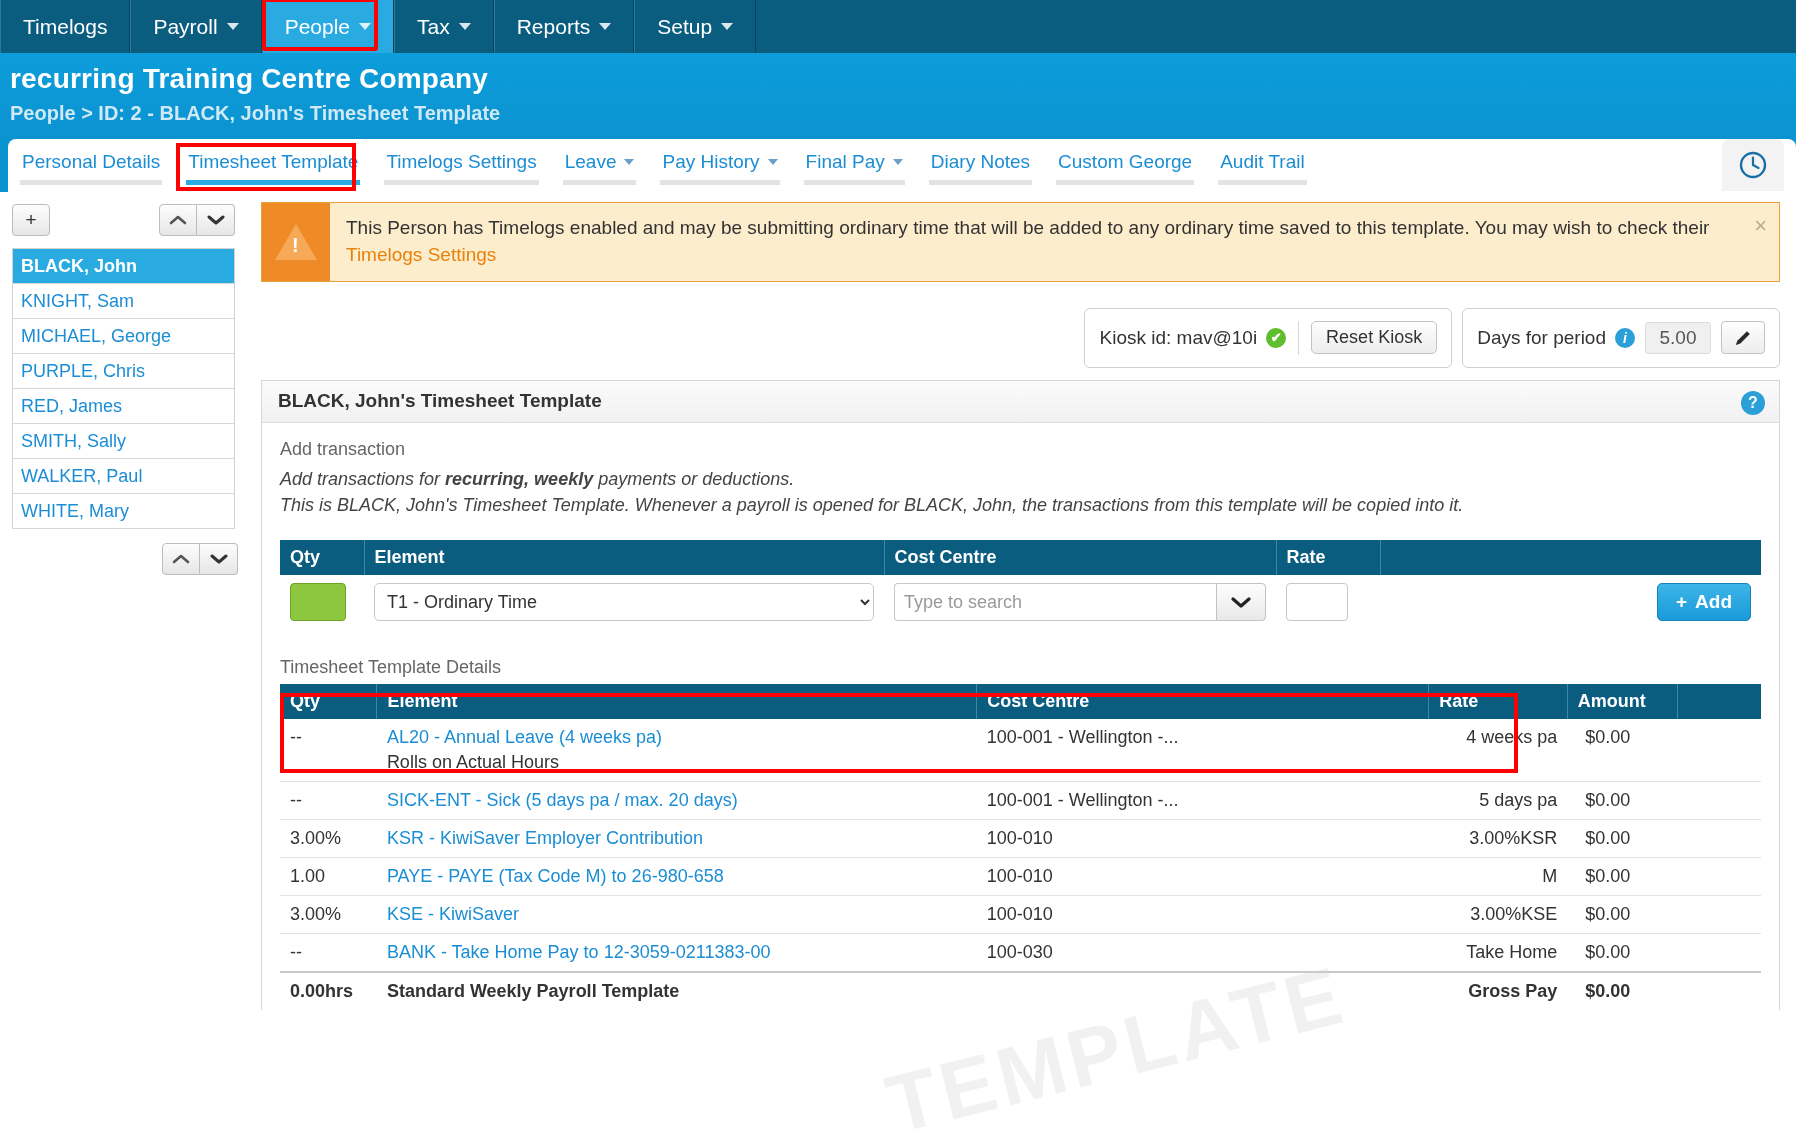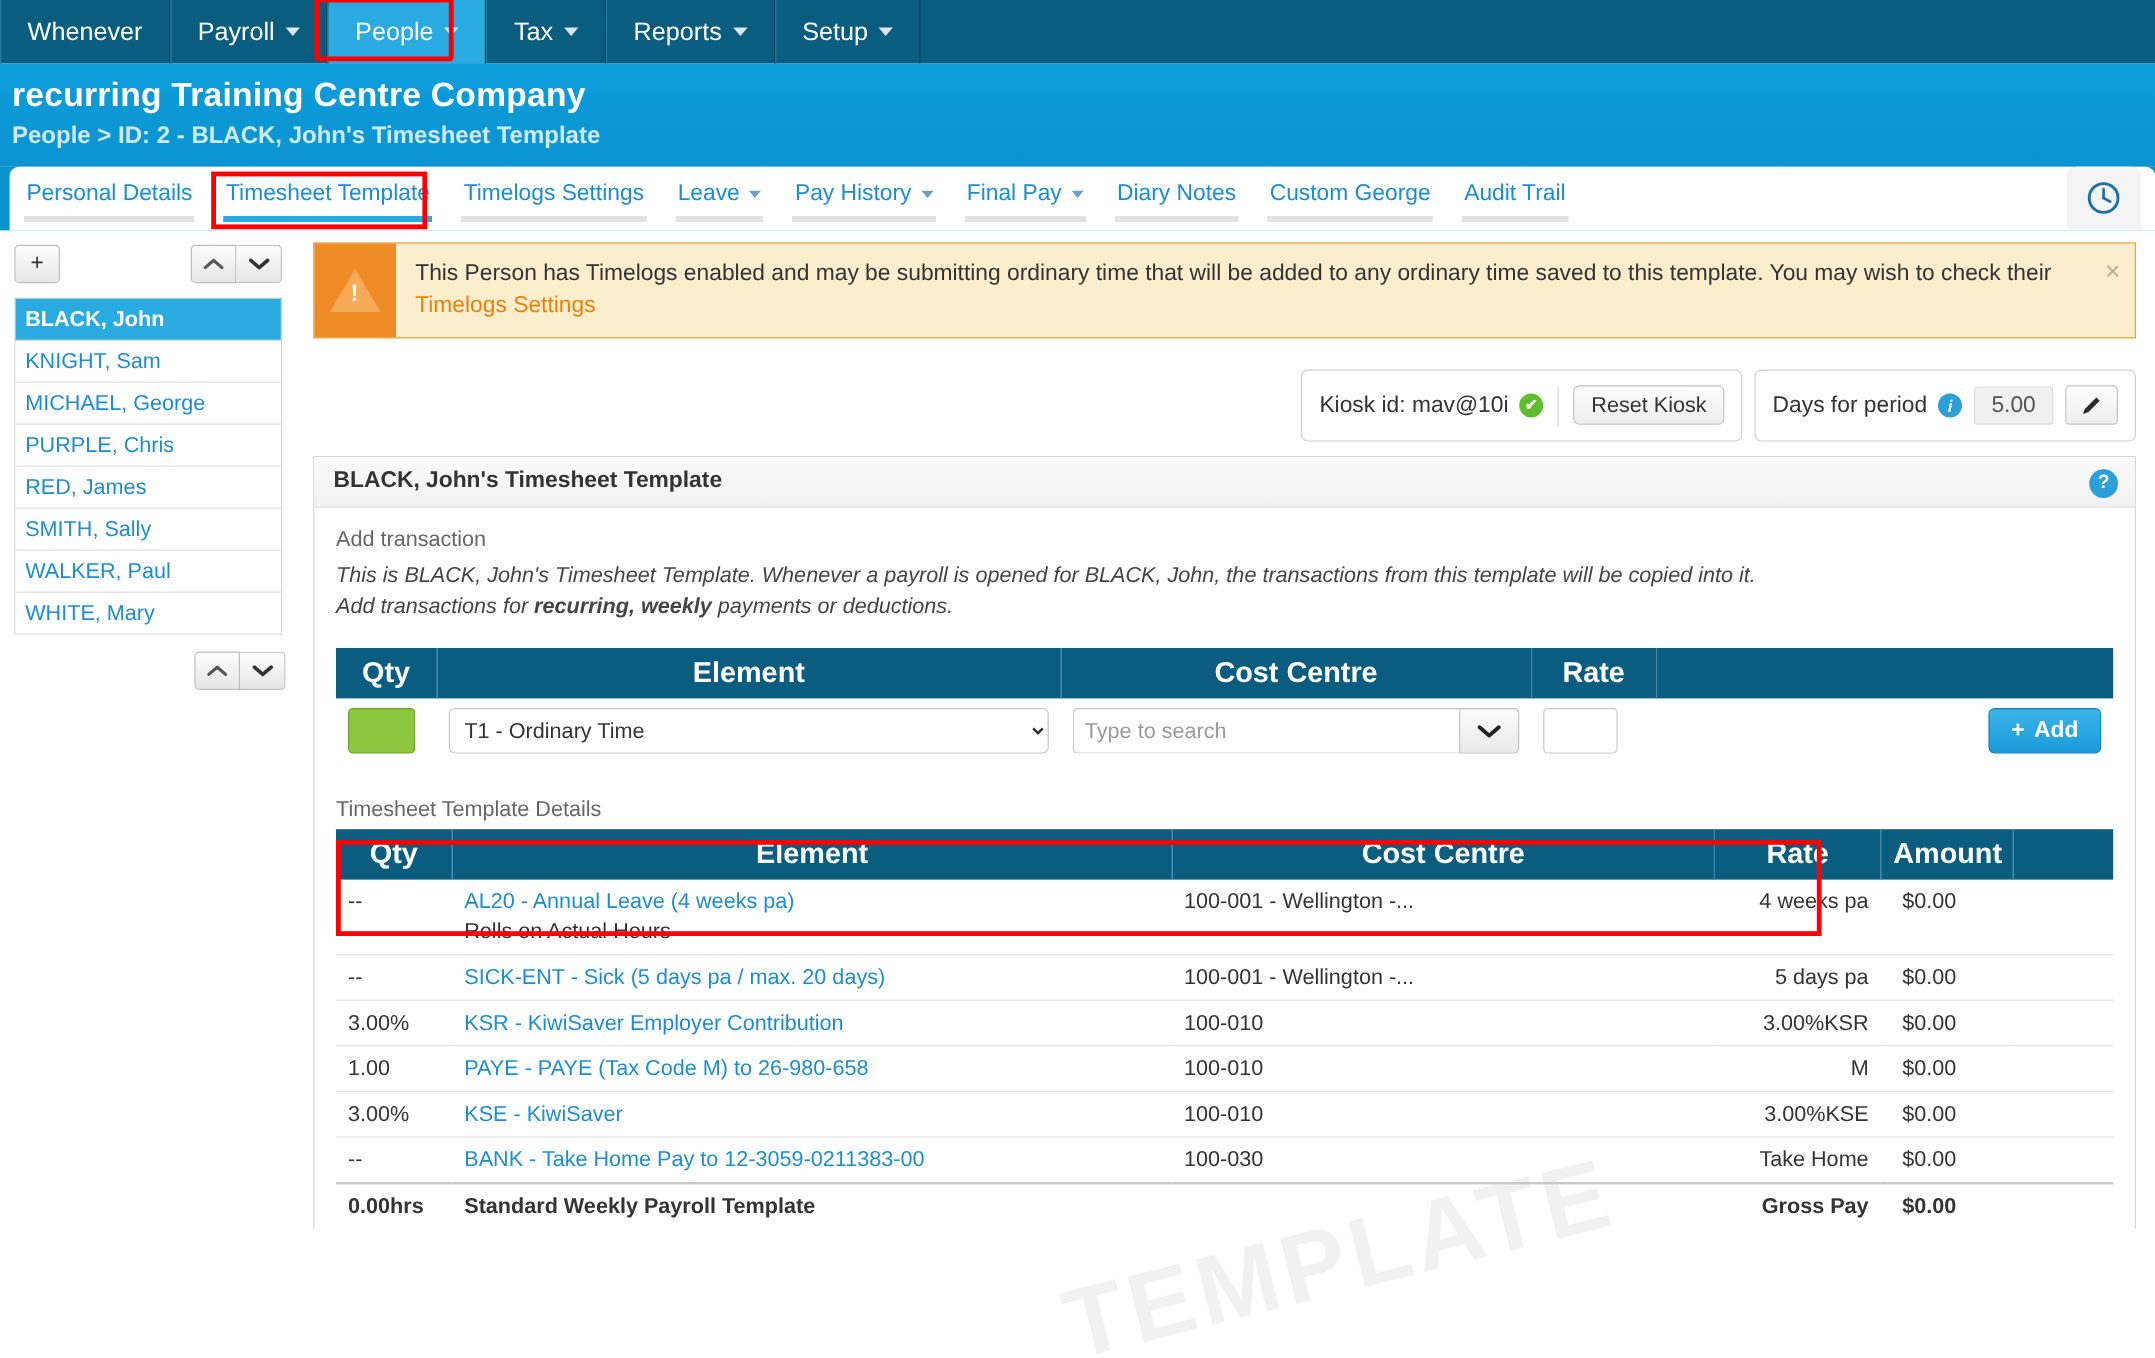--- a/index.html
+++ b/index.html
@@ -256,21 +256,21 @@
     width: 24px; height: 24px; border-radius: 50%;
     background: #2a9fd8; color: #fff; font-size: 16px; font-weight: bold;
     display: flex; align-items: center; justify-content: center; cursor: pointer;
   }
   .panel-body { padding: 16px 18px 0 18px; position: relative; }
   .h-sec { font-size: 18px; color: #666; margin-bottom: 6px; }
   .desc { font-size: 18px; font-style: italic; color: #444; line-height: 1.45; }
 
   table.tt { width: 100%; border-collapse: collapse; table-layout: fixed; }
   table.tt th {
-    background: #0b5d80; color: #fff; font-size: 24px; text-align: center;
+    background: #0b5d80; color: #fff; font-size: 18px; text-align: left;
     padding: 7px 10px; font-weight: bold;
     border-right: 1px solid #3e87a5;
   }
   table.tt th:last-child { border-right: none; }
   table.tt td { font-size: 18px; padding: 8px 10px; color: #333; vertical-align: top; }
   .addtable { margin-top: 22px; }
   .addtable td { padding: 7px 8px; }
 
   .qty-green {
     width: 56px; height: 38px;
@@ -330,21 +330,21 @@
     pointer-events: none;
     font-family: "Liberation Sans", sans-serif;
   }
 </style>
 </head>
 <body>
 
 <div class="topnav">
   <div id="topnav-items" style="display:flex;">
       <div class="navitem">
-        <span>Whenever</span>
+        <span>Timelogs</span>
       </div>
       <div class="navitem">
         <span>Payroll</span>
         <span class="caret-down"></span>
       </div>
       <div class="navitem active">
         <span>People</span>
         <span class="caret-down"></span>
       </div>
       <div class="navitem">
@@ -517,24 +517,24 @@
     </div>
 
     <div class="panel">
       <div class="panel-head">BLACK, John's Timesheet Template</div>
       <div class="help-q">?</div>
 
       <div class="panel-body">
         <div class="watermark">TEMPLATE</div>
 
         <div class="h-sec">Add transaction</div>
-        <div class="desc">This is BLACK, John's Timesheet Template. Whenever a payroll is opened for BLACK, John, the transactions from this template will be copied into it.</div>
         <div class="desc">
           <span>Add transactions for </span><b>recurring, weekly</b><span> payments or deductions.</span>
         </div>
+        <div class="desc">This is BLACK, John's Timesheet Template. Whenever a payroll is opened for BLACK, John, the transactions from this template will be copied into it.</div>
 
         <table class="tt addtable">
           <colgroup>
               <col style="width:84px">
               <col style="width:520px">
               <col style="width:392px">
               <col style="width:104px">
               <col>
             </colgroup>
           <thead>

